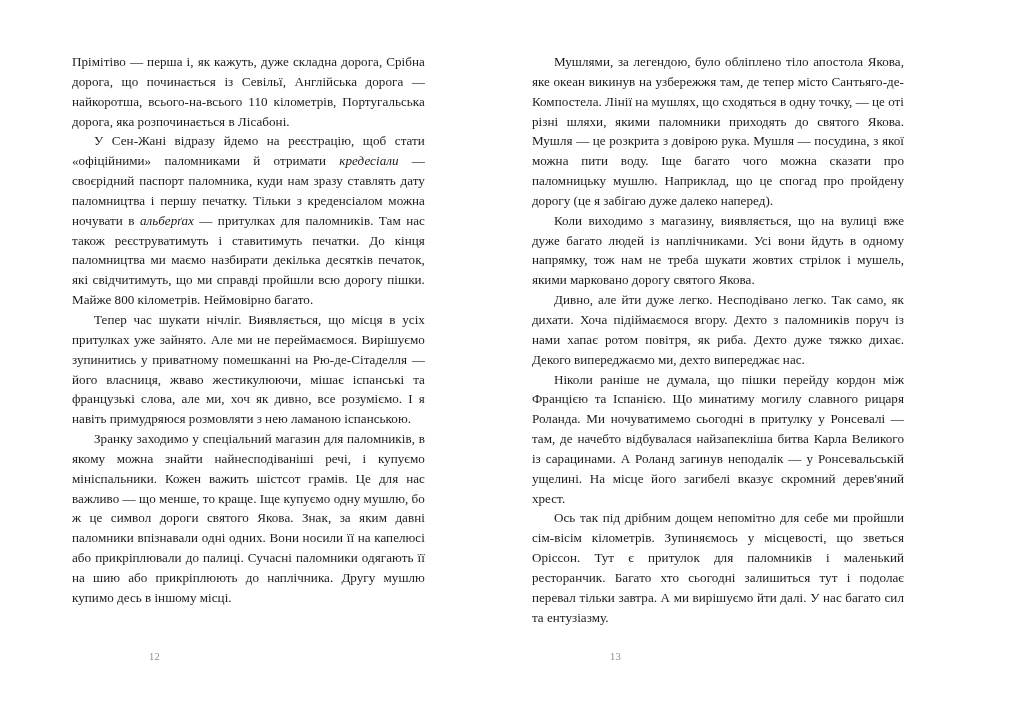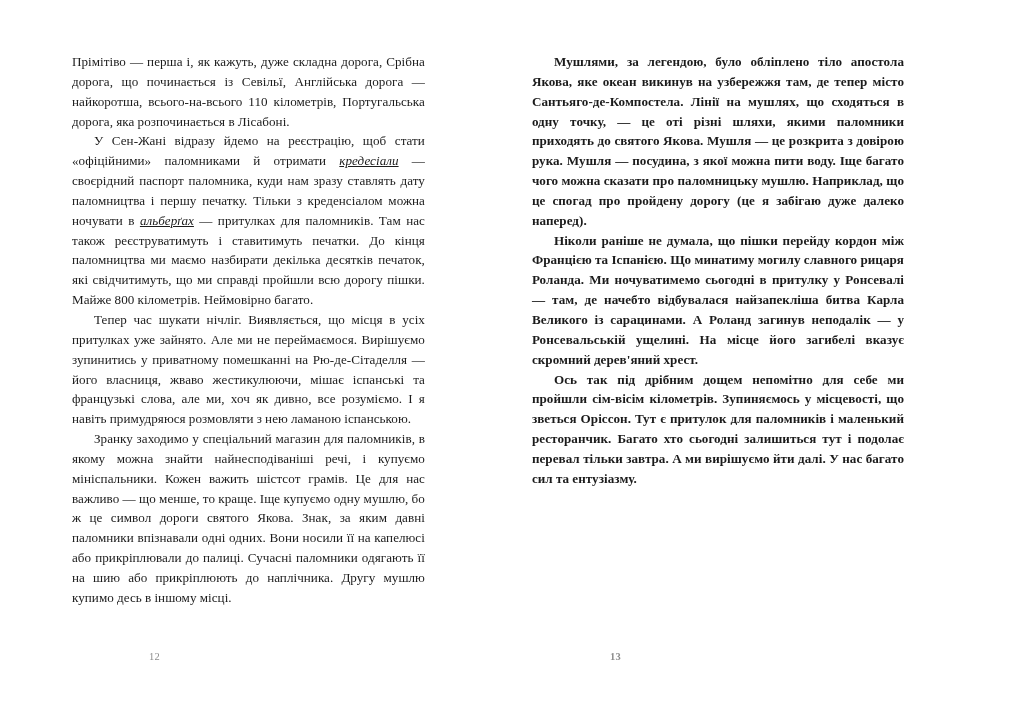--- a/index.html
+++ b/index.html
@@ -25,21 +25,21 @@
   }
 
   .page {
     position: relative;
     width: 512px;
     height: 706px;
     box-sizing: border-box;
   }
 
   .page-left  { padding: 52px 54px 0 72px; }
-  .page-right { padding: 52px 52px 0 53px; font-weight: bold; }
+  .page-right { padding: 52px 52px 0 53px; }
 
   .text-block {
     width: 100%;
     font-size: 13.1px;
     line-height: 19.85px;
     text-align: justify;
     text-justify: inter-word;
     hyphens: manual;
     -webkit-hyphens: manual;
     word-spacing: -0.1px;
@@ -50,21 +50,20 @@
     margin: 0;
     text-indent: 22px;
   }
 
   .text-block p.cont {
     text-indent: 0;
   }
 
   .text-block p em {
     font-style: italic;
-    text-decoration: underline;
   }
 
   .folio {
     position: absolute;
     bottom: 43px;
     font-size: 10.5px;
     line-height: 12px;
     color: #8e8e8e;
     letter-spacing: 0.3px;
     font-family: "Liberation Serif", "DejaVu Serif", serif;
@@ -83,19 +82,21 @@
         <p><span>У Сен-Жані відразу йдемо на реєстрацію, щоб стати «офіційними» паломниками й отримати </span><em>кредесіали</em><span> — своєрідний паспорт паломника, куди нам зразу ставлять дату паломництва і першу печатку. Тільки з креденсіалом можна ночувати в </span><em>альберґах</em><span> — притулках для паломників. Там нас також реєструватимуть і ставитимуть печатки. До кінця паломництва ми маємо назбирати декілька десятків печаток, які свідчитимуть, що ми справді пройшли всю дорогу пішки. Майже 800 кілометрів. Неймовірно багато.</span></p>
         <p><span>Тепер час шукати нічліг. Виявляється, що місця в усіх притулках уже зайнято. Але ми не переймаємося. Вирішуємо зупинитись у приватному помешканні на Рю-де-Сітаделля — його власниця, жваво жестикулюючи, мішає іспанські та французькі слова, але ми, хоч як дивно, все розуміємо. І я навіть примудряюся розмовляти з нею ламаною іспанською.</span></p>
         <p><span>Зранку заходимо у спеціальний магазин для паломників, в якому можна знайти найнесподіваніші речі, і купуємо мініспальники. Кожен важить шістсот грамів. Це для нас важливо — що менше, то краще. Іще купуємо одну мушлю, бо ж це символ дороги святого Якова. Знак, за яким давні паломники впізнавали одні одних. Вони носили її на капелюсі або прикріплювали до палиці. Сучасні паломники одягають її на шию або прикріплюють до наплічника. Другу мушлю купимо десь в іншому місці.</span></p>
       </div>
     <div class="folio">12</div>
   </div>
 
   <div class="page page-right">
     <div class="text-block" id="right-body">
         <p><span>Мушлями, за легендою, було обліплено тіло апостола Якова, яке океан викинув на узбережжя там, де тепер місто Сантьяго-де-Компостела. Лінії на мушлях, що сходяться в одну точку, — це оті різні шляхи, якими паломники приходять до святого Якова. Мушля — це розкрита з довірою рука. Мушля — посудина, з якої можна пити воду. Іще багато чого можна сказати про паломницьку мушлю. Наприклад, що це спогад про пройдену дорогу (це я забігаю дуже далеко наперед).</span></p>
+        <p><span>Коли виходимо з магазину, виявляється, що на вулиці вже дуже багато людей із наплічниками. Усі вони йдуть в одному напрямку, тож нам не треба шукати жовтих стрілок і мушель, якими марковано дорогу святого Якова.</span></p>
+        <p><span>Дивно, але йти дуже легко. Несподівано легко. Так само, як дихати. Хоча підіймаємося вгору. Дехто з паломників поруч із нами хапає ротом повітря, як риба. Дехто дуже тяжко дихає. Декого випереджаємо ми, дехто випереджає нас.</span></p>
         <p><span>Ніколи раніше не думала, що пішки перейду кордон між Францією та Іспанією. Що минатиму могилу славного рицаря Роланда. Ми ночуватимемо сьогодні в притулку у Ронсевалі — там, де начебто відбувалася найзапекліша битва Карла Великого із сарацинами. А Роланд загинув неподалік — у Ронсевальській ущелині. На місце його загибелі вказує скромний дерев'яний хрест.</span></p>
         <p><span>Ось так під дрібним дощем непомітно для себе ми пройшли сім-вісім кілометрів. Зупиняємось у місцевості, що зветься Оріссон. Тут є притулок для паломників і маленький ресторанчик. Багато хто сьогодні залишиться тут і подолає перевал тільки завтра. А ми вирішуємо йти далі. У нас багато сил та ентузіазму.</span></p>
       </div>
     <div class="folio">13</div>
   </div>
 
 </div>
 
 </body></html>

